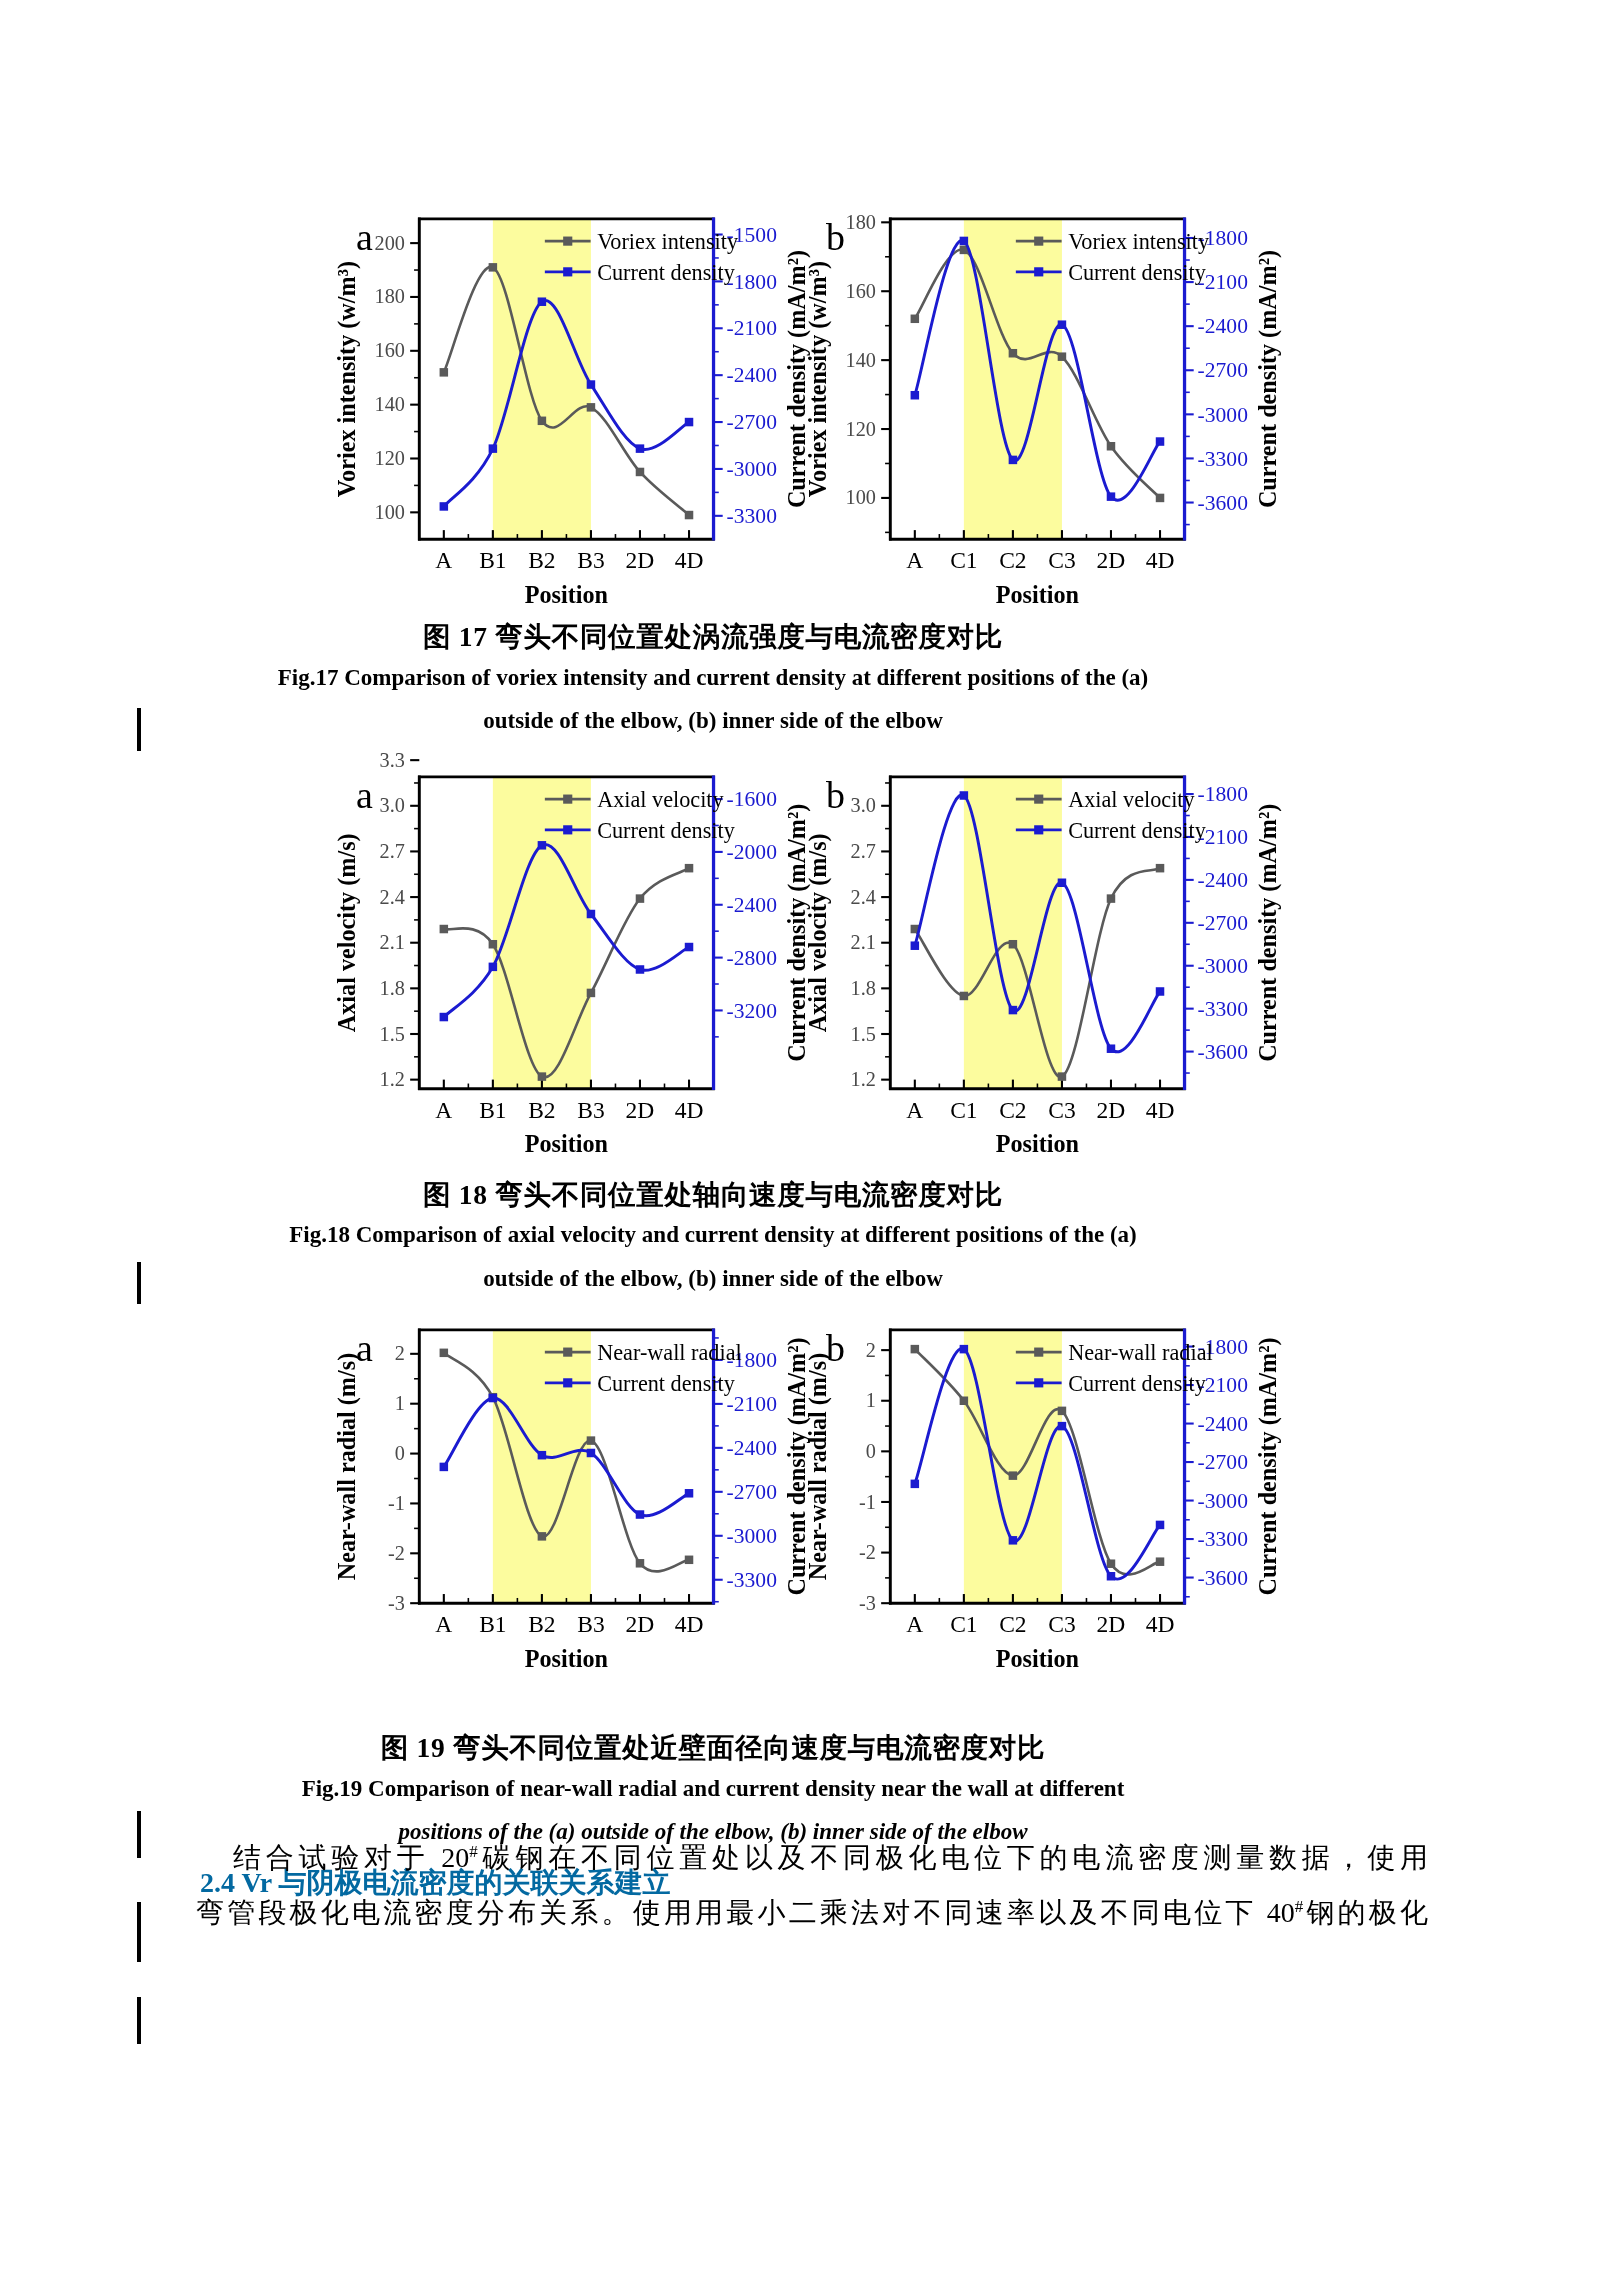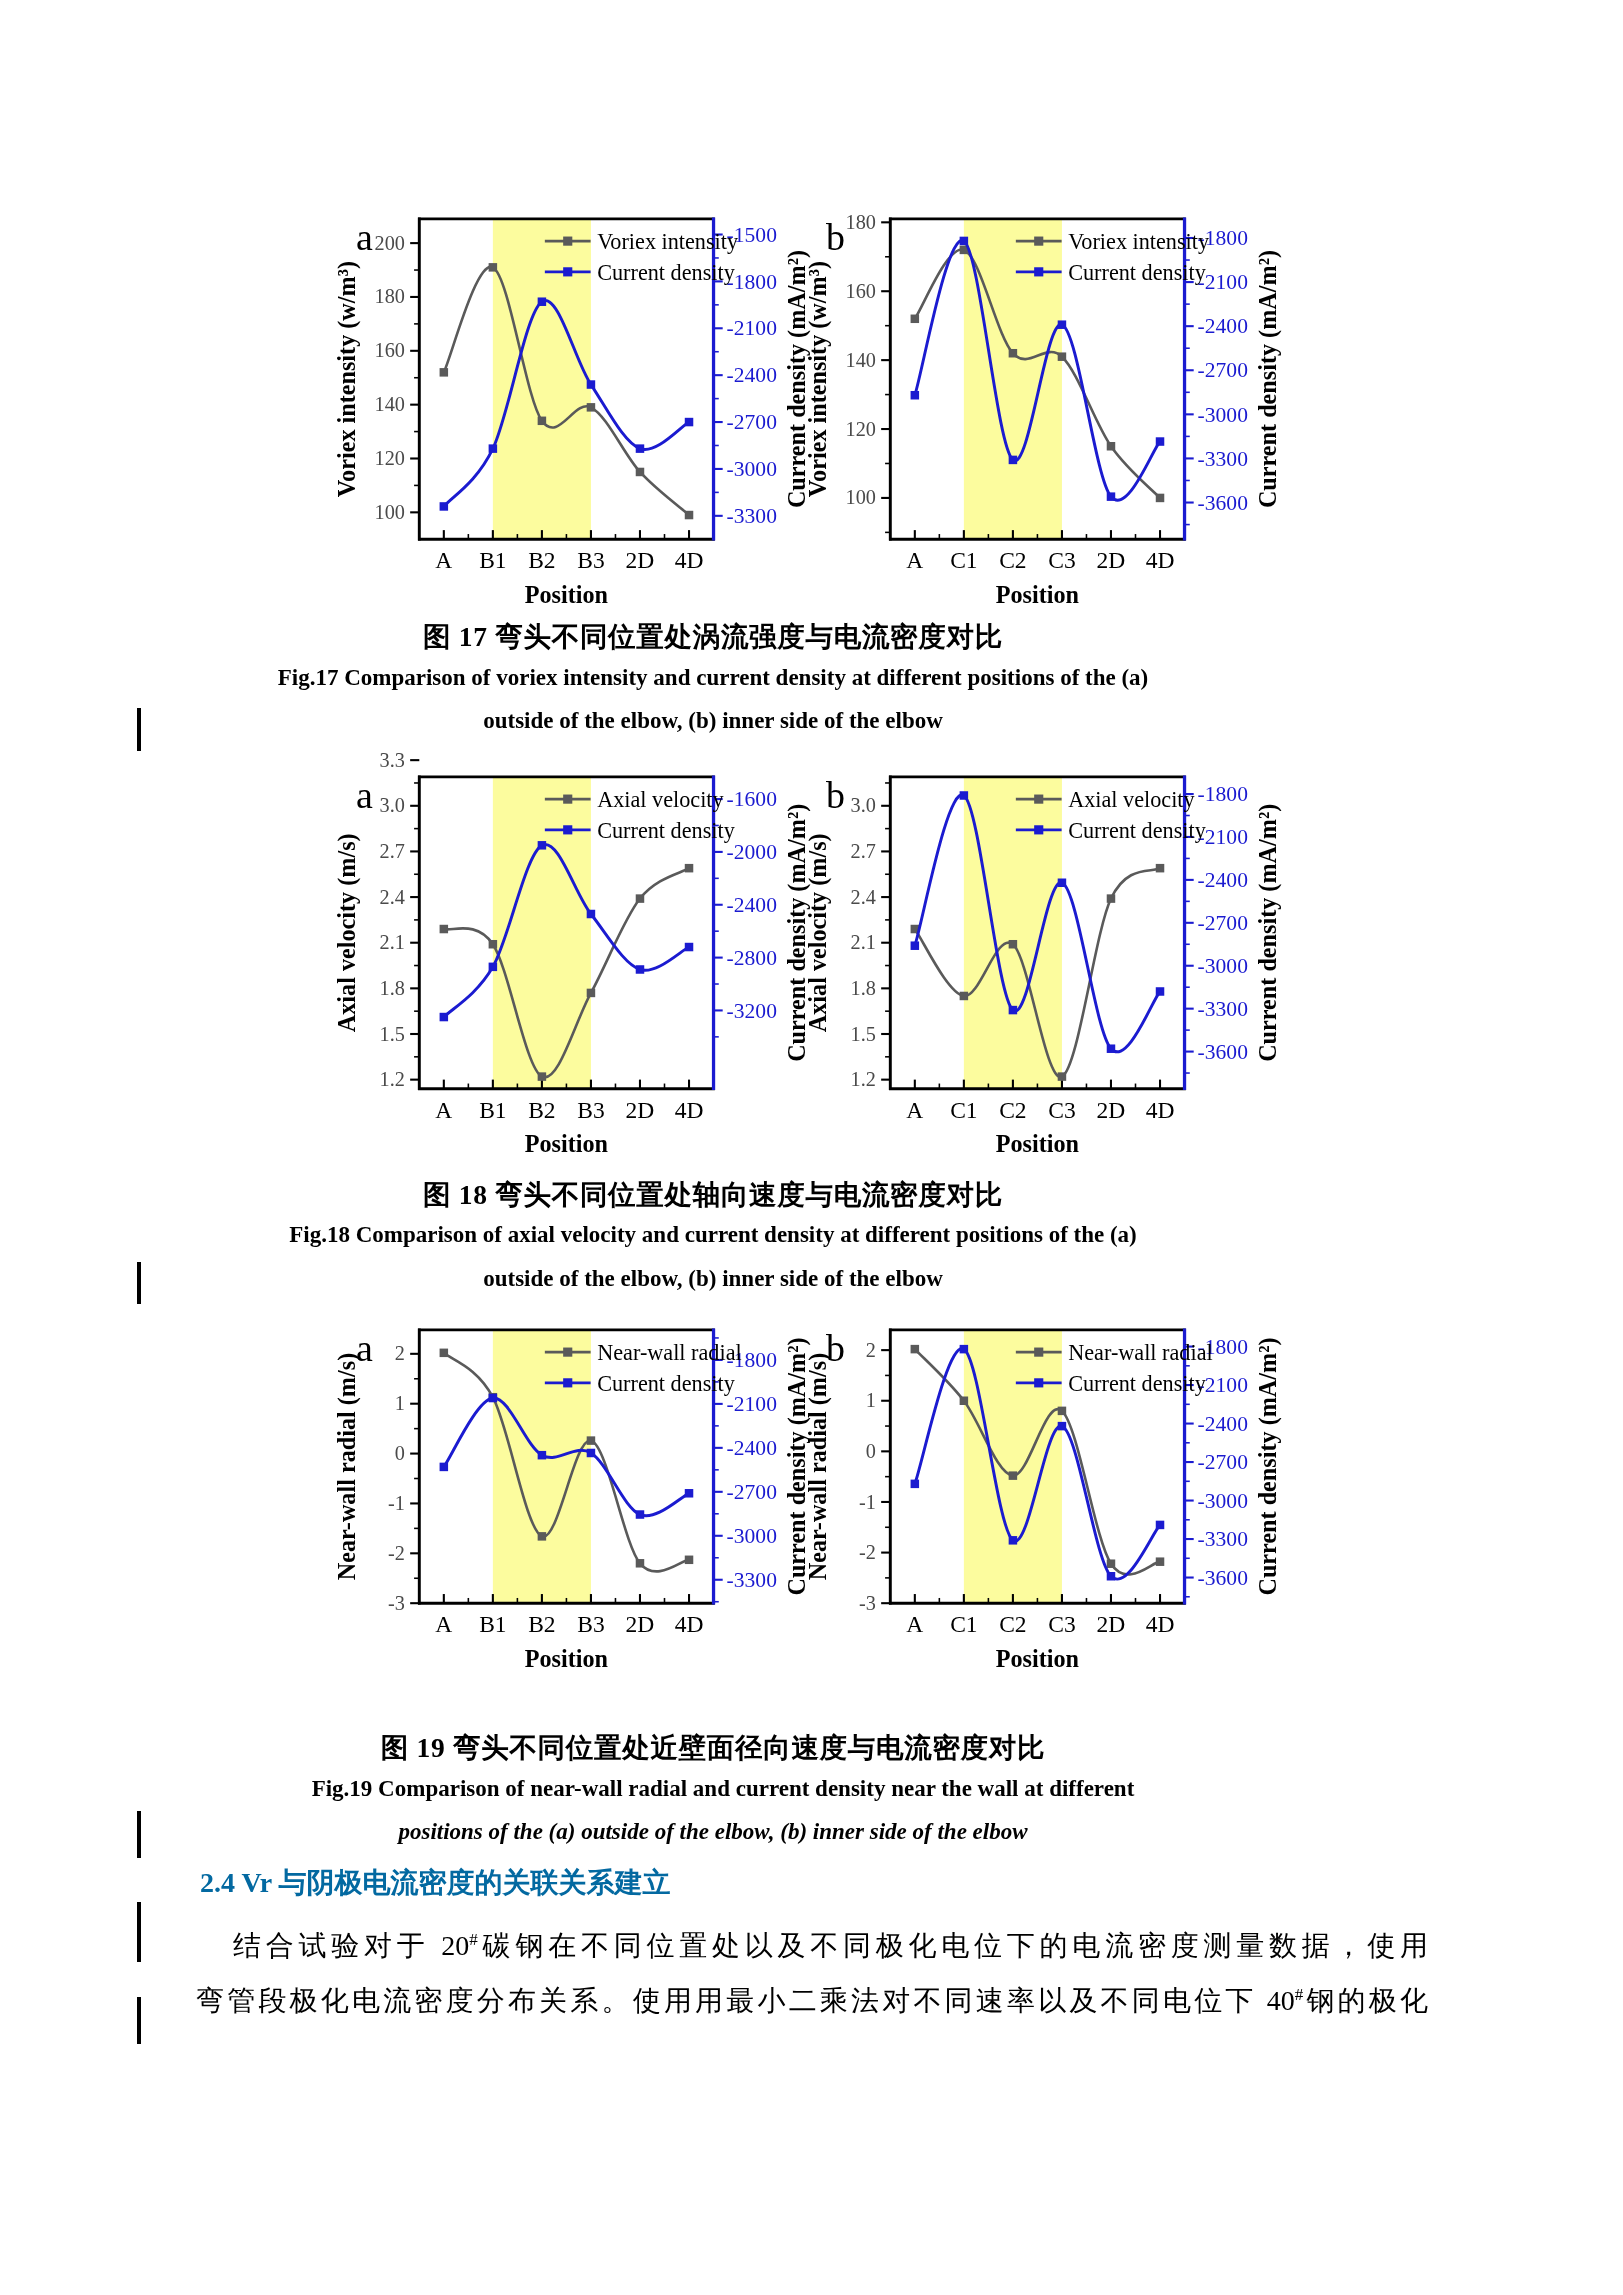--- a/index.html
+++ b/index.html
@@ -13,28 +13,28 @@
   #fig18-a{left:321px;top:754px;}
   #fig18-b{left:792px;top:754px;}
   #fig19-a{left:321px;top:1307px;}
   #fig19-b{left:792px;top:1307px;}
 
   .caption{position:absolute;left:0;width:1426px;text-align:center;color:#000;}
   .caption-cn{font-size:27.5px;font-weight:bold;letter-spacing:0.7px;}
   .caption-en{font-size:23px;font-weight:bold;}
   #cap17-cn{top:619px;} #cap17-en1{top:665px;} #cap17-en2{top:708px;}
   #cap18-cn{top:1177px;} #cap18-en1{top:1222px;} #cap18-en2{top:1266px;}
-  #cap19-cn{top:1730px;} #cap19-en1{top:1776px;padding-left:10px;} #cap19-en2{top:1819px;font-style:italic;}
+  #cap19-cn{top:1730px;} #cap19-en1{top:1776px;} #cap19-en2{top:1819px;font-style:italic;}
 
   #section-heading{
     position:absolute;left:200px;top:1864px;width:1230px;
     font-size:28px;font-weight:bold;color:#0369a1;
   }
   #paragraph{
-    position:absolute;left:196px;top:1918px;width:1232px;
+    position:absolute;left:196px;top:1830px;width:1232px;
     font-size:28px;line-height:55px;color:#000;
   }
   .para-line{
     text-align:justify;text-align-last:justify;text-justify:inter-ideograph;
     height:55px;white-space:normal;
   }
   .para-line.indent{text-indent:37px;}
   .para-line sup{font-size:17px;vertical-align:super;line-height:0;}
   .para-line sub{font-size:17px;vertical-align:sub;line-height:0;}
   .para-line .it{font-style:italic;}

